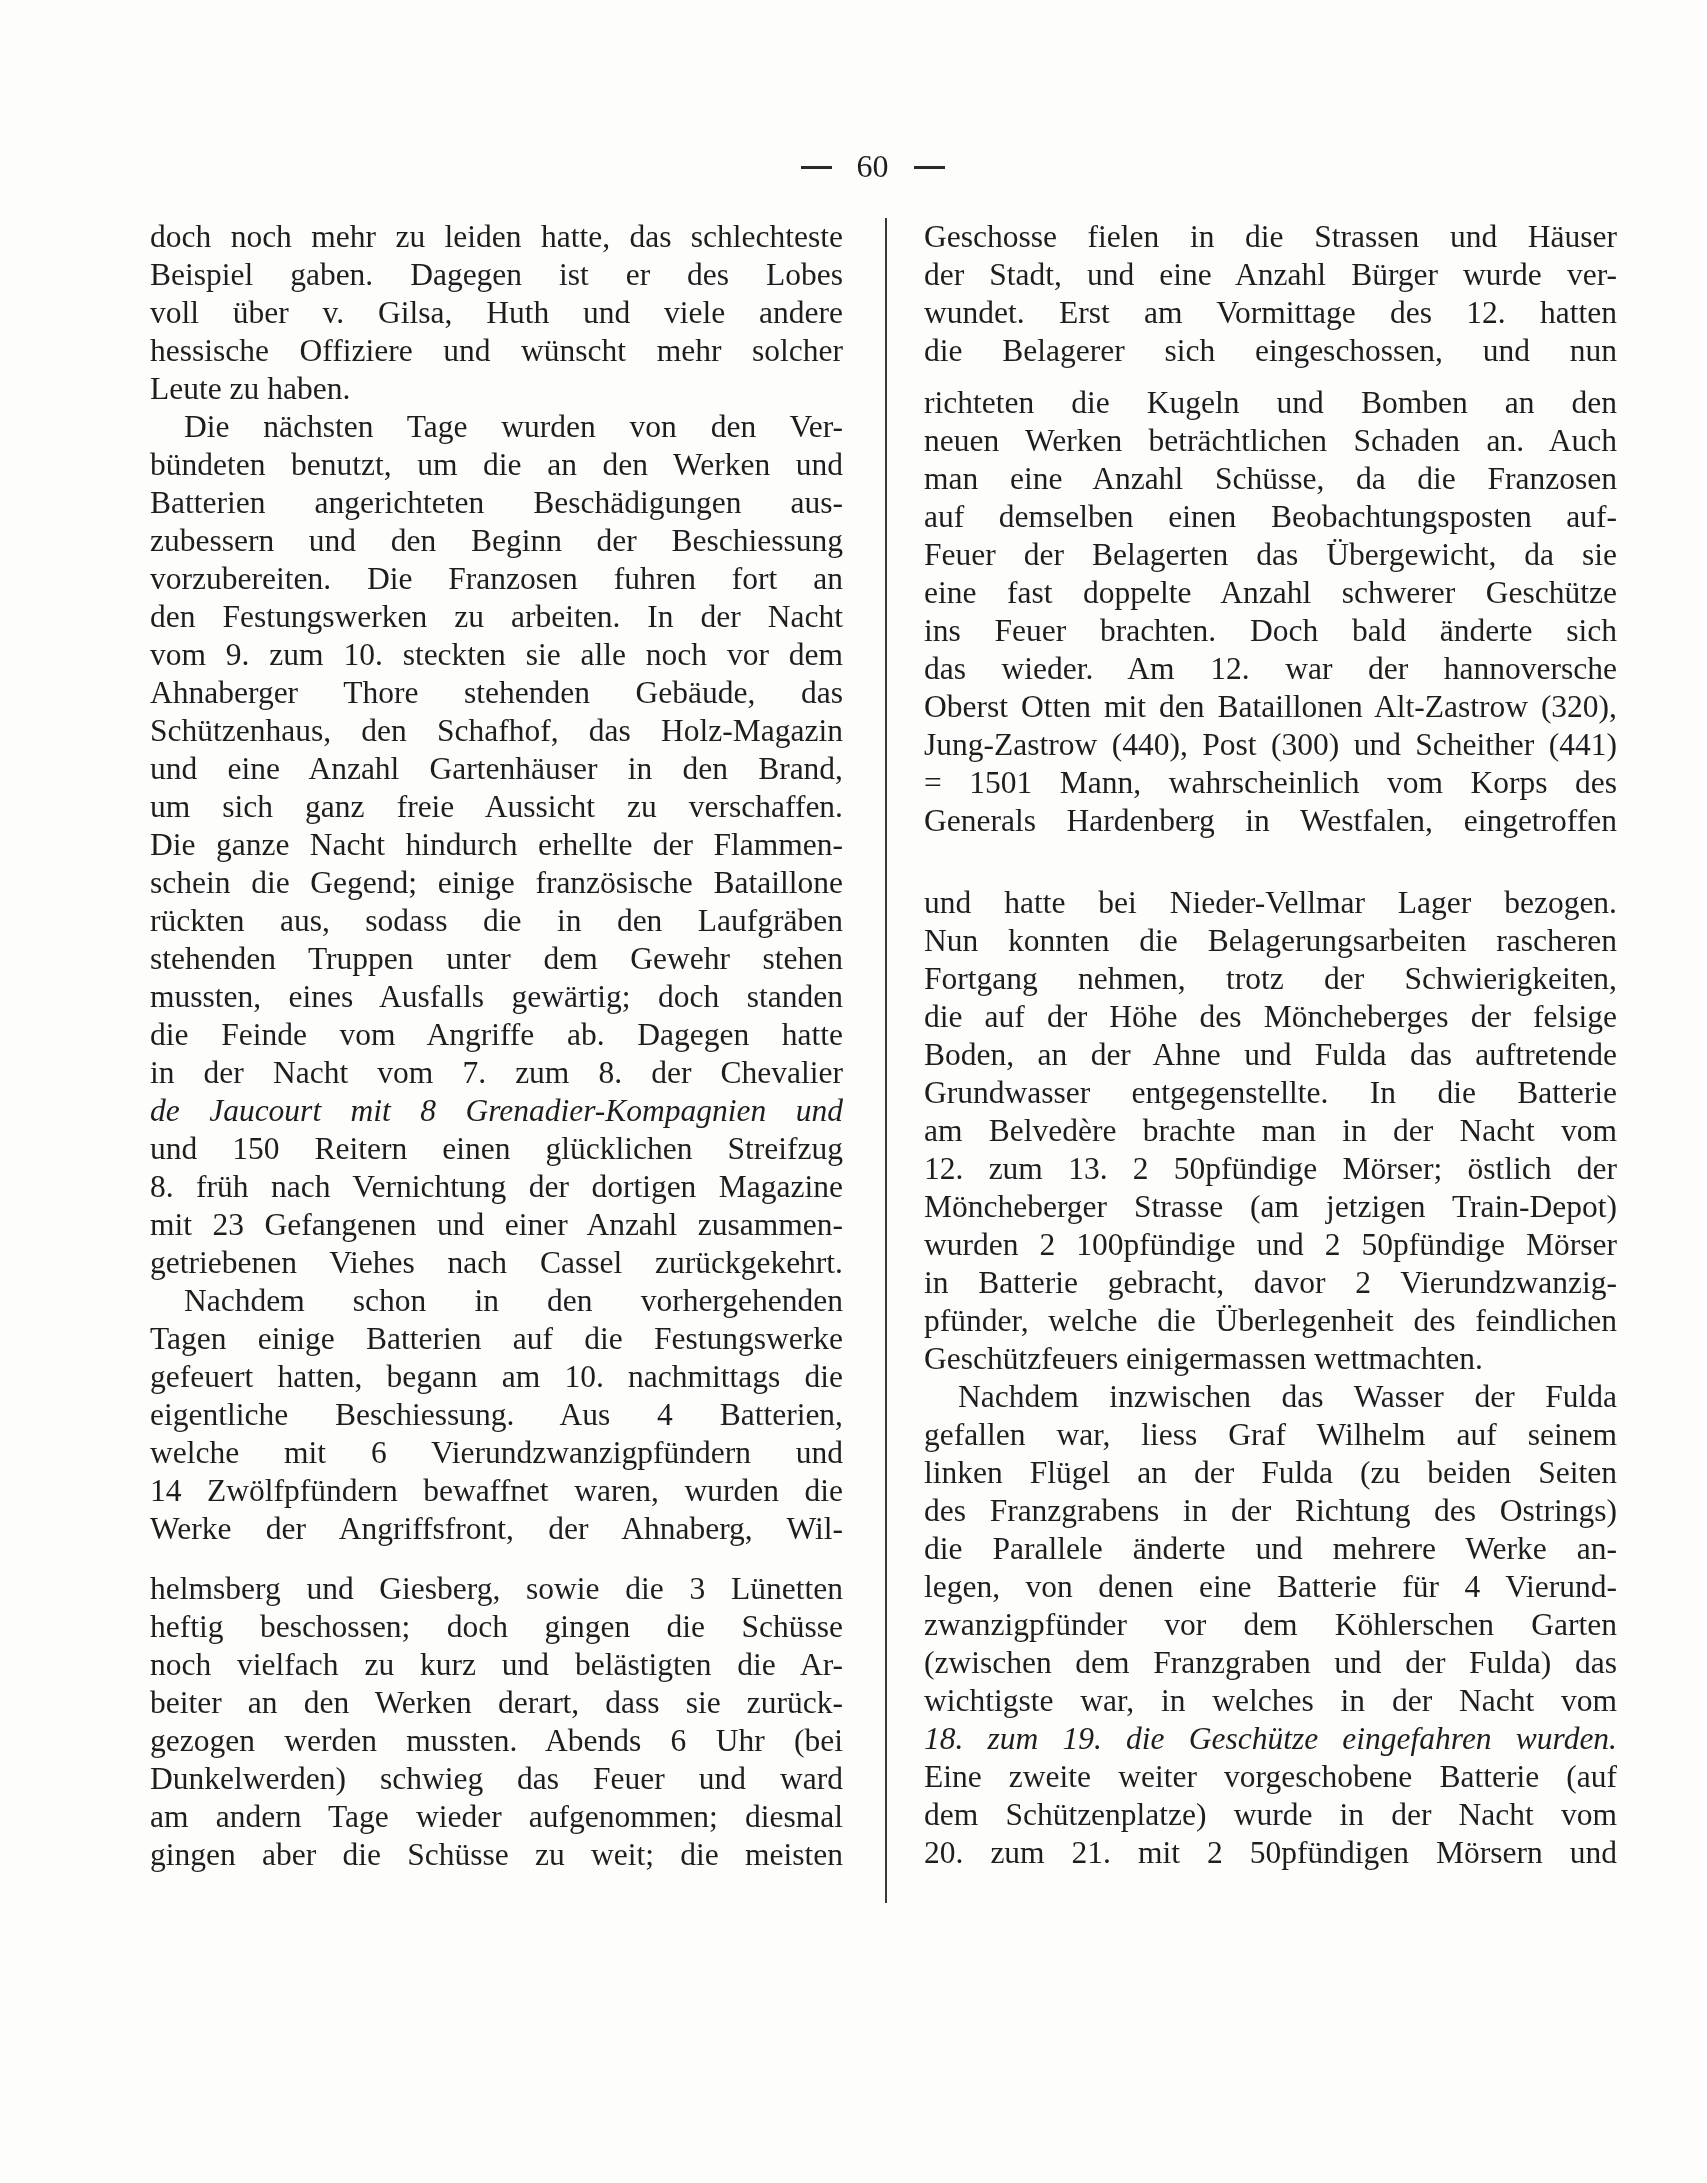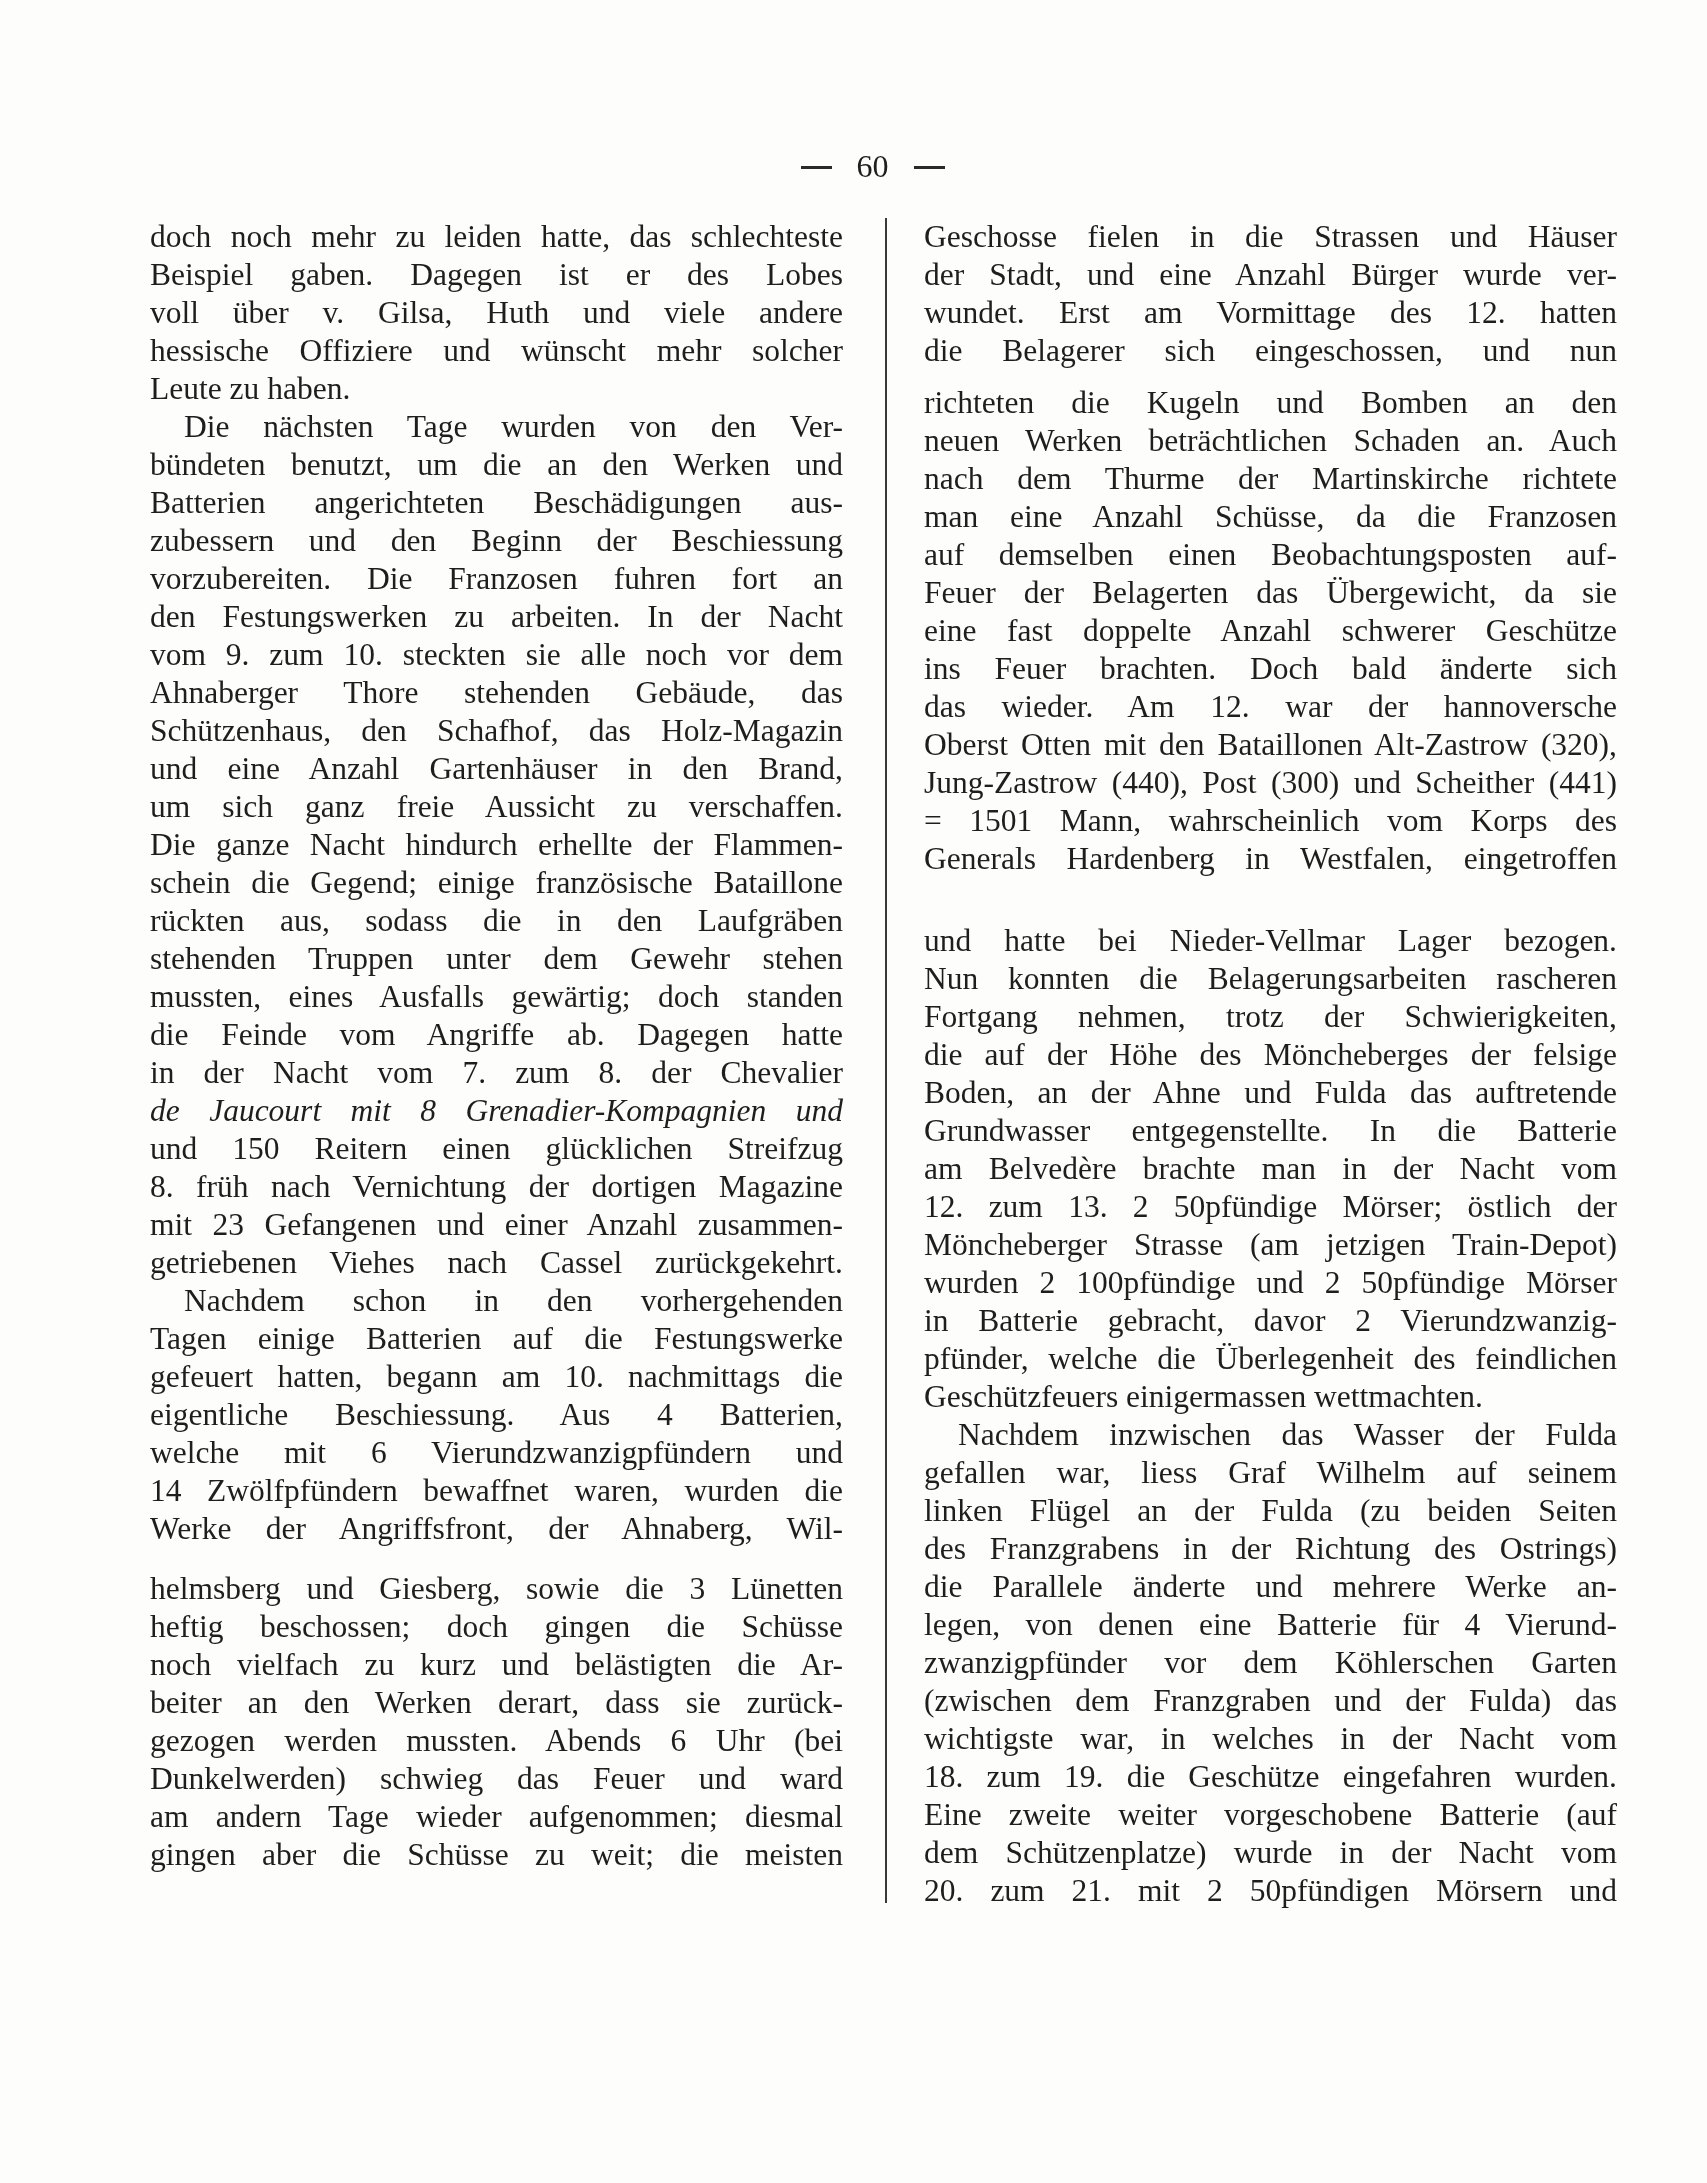--- a/index.html
+++ b/index.html
@@ -123,21 +123,20 @@
     <span class="line" style="display: block;">gingen aber die Schüsse zu weit; die meisten</span>
   </div>
 <div class="divider"></div>
 <div class="column right" id="right-col">
     <span class="line" style="display: block;">Geschosse fielen in die Strassen und Häuser</span>
     <span class="line" style="display: block;">der Stadt, und eine Anzahl Bürger wurde ver-</span>
     <span class="line" style="display: block;">wundet. Erst am Vormittage des 12. hatten</span>
     <span class="line" style="display: block;">die Belagerer sich eingeschossen, und nun</span>
     <span class="line" style="display: block; margin-top: 14px;">richteten die Kugeln und Bomben an den</span>
     <span class="line" style="display: block;">neuen Werken beträchtlichen Schaden an. Auch</span>
-    <span class="line" style="display: block;">nach dem Thurme der Martinskirche richtete</span>
     <span class="line" style="display: block;">man eine Anzahl Schüsse, da die Franzosen</span>
     <span class="line" style="display: block;">auf demselben einen Beobachtungsposten auf-</span>
     <span class="line" style="display: block;">Feuer der Belagerten das Übergewicht, da sie</span>
     <span class="line" style="display: block;">eine fast doppelte Anzahl schwerer Geschütze</span>
     <span class="line" style="display: block;">ins Feuer brachten. Doch bald änderte sich</span>
     <span class="line" style="display: block;">das wieder. Am 12. war der hannoversche</span>
     <span class="line" style="display: block;">Oberst Otten mit den Bataillonen Alt-Zastrow (320),</span>
     <span class="line" style="display: block;">Jung-Zastrow (440), Post (300) und Scheither (441)</span>
     <span class="line" style="display: block;">= 1501 Mann, wahrscheinlich vom Korps des</span>
     <span class="line" style="display: block;">Generals Hardenberg in Westfalen, eingetroffen</span>
@@ -156,18 +155,18 @@
     <span class="line last" style="display: block;">Geschützfeuers einigermassen wettmachten.</span>
     <span class="line indent" style="display: block;">Nachdem inzwischen das Wasser der Fulda</span>
     <span class="line" style="display: block;">gefallen war, liess Graf Wilhelm auf seinem</span>
     <span class="line" style="display: block;">linken Flügel an der Fulda (zu beiden Seiten</span>
     <span class="line" style="display: block;">des Franzgrabens in der Richtung des Ostrings)</span>
     <span class="line" style="display: block;">die Parallele änderte und mehrere Werke an-</span>
     <span class="line" style="display: block;">legen, von denen eine Batterie für 4 Vierund-</span>
     <span class="line" style="display: block;">zwanzigpfünder vor dem Köhlerschen Garten</span>
     <span class="line" style="display: block;">(zwischen dem Franzgraben und der Fulda) das</span>
     <span class="line" style="display: block;">wichtigste war, in welches in der Nacht vom</span>
-    <span class="line" style="display: block;">18. zum 19. die Geschütze eingefahren wurden.</span>
+    <span class="line" style="display: block; font-style: italic;">18. zum 19. die Geschütze eingefahren wurden.</span>
     <span class="line" style="display: block;">Eine zweite weiter vorgeschobene Batterie (auf</span>
     <span class="line" style="display: block;">dem Schützenplatze) wurde in der Nacht vom</span>
     <span class="line" style="display: block;">20. zum 21. mit 2 50pfündigen Mörsern und</span>
   </div>
 
 
 </body></html>

